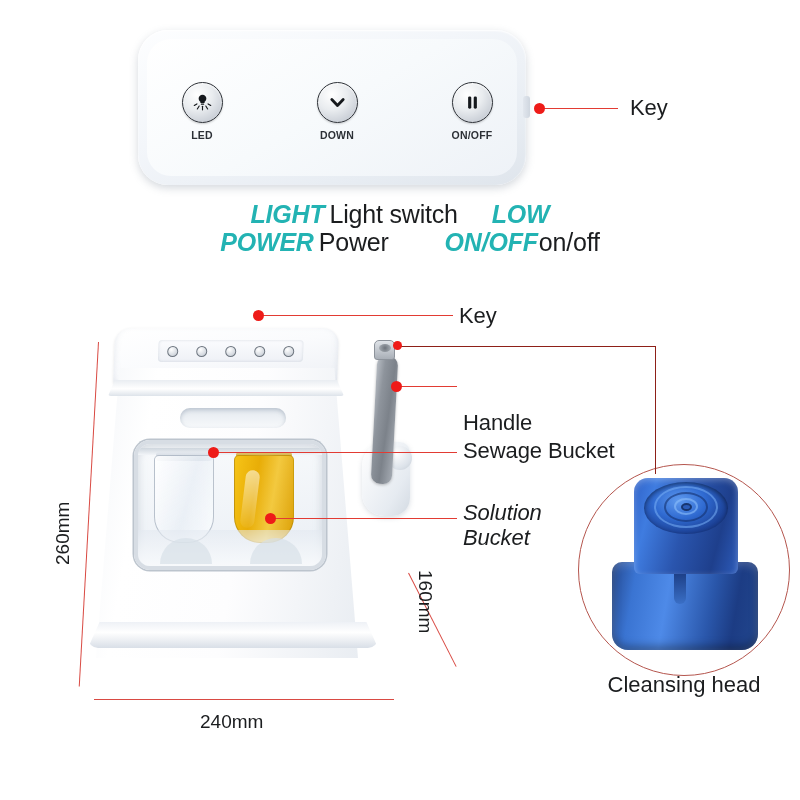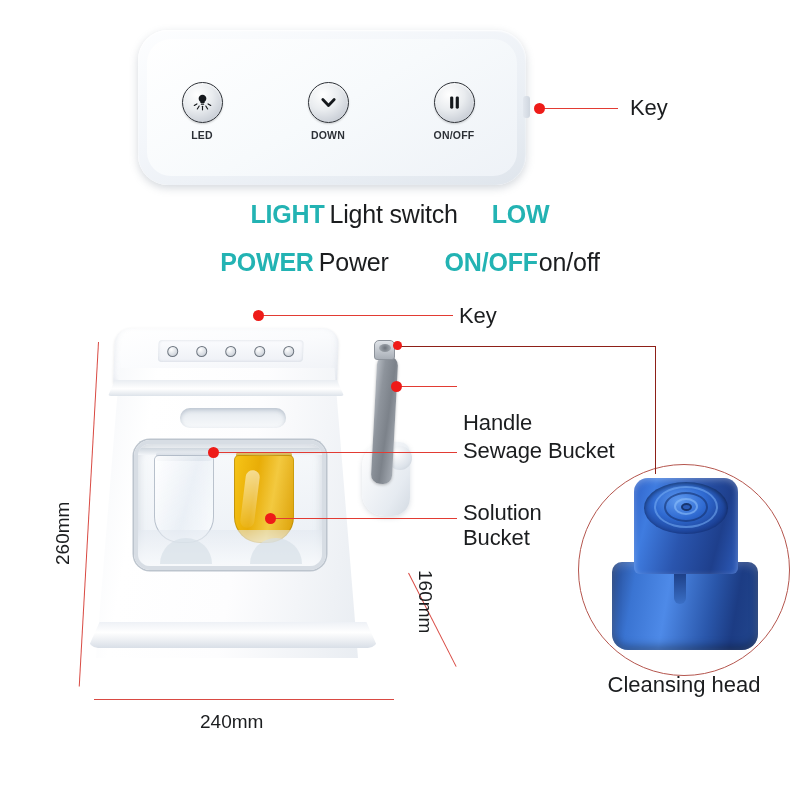--- a/index.html
+++ b/index.html
@@ -24,46 +24,46 @@
     position:absolute; left:9px; top:9px; right:9px; bottom:9px;
     border-radius:24px;
     background:linear-gradient(150deg,#ffffff 0%,#f7fafc 50%,#eef2f7 100%);
   }
   .panel-nub {
     position:absolute; right:-4px; top:66px; width:7px; height:22px;
     border-radius:3px;
     background:linear-gradient(90deg,#e2e7ee,#cfd6df);
   }
   .btn-row {
-    position:absolute; left:34px; top:52px; right:42px;
+    position:absolute; left:34px; top:52px; right:24px;
     display:flex; justify-content:space-between; align-items:flex-start;
   }
   .btn-cell { width:60px; display:flex; flex-direction:column; align-items:center; }
   .btn-circle {
     width:41px; height:41px; border-radius:50%;
     background:radial-gradient(circle at 36% 30%,#ffffff 0%,#e9ecef 42%,#c9ced6 78%,#b6bcc5 100%);
     border:1.6px solid #2e3238;
     display:flex; align-items:center; justify-content:center;
     box-shadow:0 1px 2px rgba(0,0,0,.18), inset 0 1px 2px rgba(255,255,255,.9);
   }
   .btn-label {
     margin-top:6px; font-size:10.5px; color:#2c3036; letter-spacing:.2px;
     font-weight:600; white-space:nowrap;
   }
   .btn-circle svg { display:block; }
 
   
   .legend { position:absolute; left:0; width:800px; text-align:center; }
   .legend-row { display:flex; justify-content:center; align-items:baseline; white-space:nowrap; }
   .lg-item { display:inline-flex; align-items:baseline; }
-  .kw { color:#23b3b3; font-weight:700; font-size:25px; letter-spacing:-.2px; }
+  .kw { color:#23b3b3; font-weight:700; font-size:25px; letter-spacing:-.2px;font-style:italic; }
   .dsc { color:#1b1d1f; font-weight:400; font-size:25px; margin-left:5px; letter-spacing:-.2px; }
   .dsc.tight { margin-left:1px; }
   #legend-row-1 { top:200px; }
-  #legend-row-2 { top:248px;padding-left:20px; }
+  #legend-row-2 { top:228px;padding-left:20px; }
   .gap-lg { width:34px; }
   .gap-md { width:28px; }
 
   
   .machine { position:absolute; left:88px; top:322px; width:320px; height:352px; }
 
   .mach-top {
     position:absolute; left:26px; top:6px; width:224px; height:60px;
     background:linear-gradient(170deg,#ffffff 0%,#fafbfd 45%,#eceff4 100%);
     border-radius:16px 16px 8px 8px;
@@ -388,21 +388,21 @@
   <div class="dot" style="left:391px; top:381px;"></div>
   <div class="lline" style="left:397px; top:386px; width:60px;"></div>
   <div class="callout-txt" style="left:463px; top:378px;margin-top:32px;">Handle</div>
 
   <div class="dot" style="left:208px; top:447px;"></div>
   <div class="lline" style="left:214px; top:452px; width:243px;"></div>
   <div class="callout-txt" style="left:463px; top:438px;">Sewage Bucket</div>
 
   <div class="dot" style="left:265px; top:513px;"></div>
   <div class="lline" style="left:271px; top:518px; width:186px;"></div>
-  <div class="callout-txt two-line" style="left:463px; top:500px;">Solution Bucket</div>
+  <div class="callout-txt two-line" style="left:463px; top:500px;font-style:italic;">Solution Bucket</div>
 
   <div class="dim-line" style="left:98px; top:342px; width:1.4px; height:345px; transform:rotate(3.2deg); transform-origin:top;"></div>
   <div class="dim-txt rot-ccw" style="left:52px; top:565px;">260mm</div>
 
   <div class="dim-line" style="left:408px; top:573px; width:1.4px; height:105px; transform:rotate(-27deg); transform-origin:top;"></div>
   <div class="dim-txt rot-cw" style="left:436px; top:570px;">160mm</div>
 
   <div class="dim-line" style="left:94px; top:699px; width:300px; height:1.4px;"></div>
   <div class="dim-txt" style="left:200px; top:711px;">240mm</div>
 

